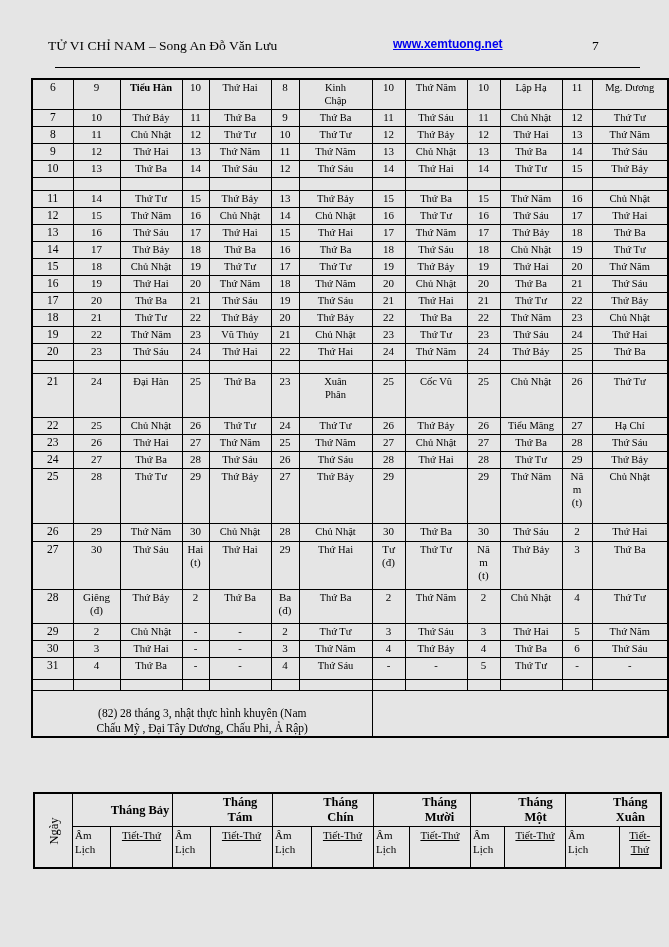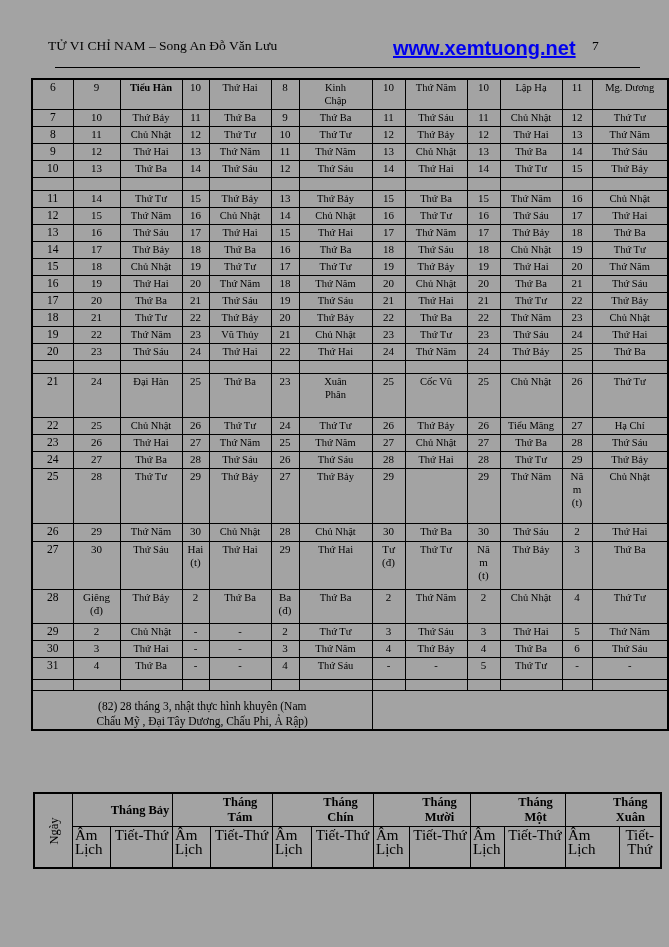--- a/index.html
+++ b/index.html
@@ -1,45 +1,45 @@
 <!DOCTYPE html>
 <html><head>
 <meta charset="utf-8">
 <style>
   html,body{margin:0;padding:0;background:#ffffff;}
   .page{
-    position:relative;width:669px;height:947px;background:#a3a3a3;
+    position:relative;width:669px;height:947px;background:#e5e5e5;
     font-family:"Liberation Serif",serif;color:#000;overflow:hidden;
   }
   
   .hdr-title{position:absolute;left:48px;top:38px;font-size:13.5px;white-space:nowrap;}
   .hdr-link{position:absolute;left:393px;top:37px;font-family:"Liberation Sans",sans-serif;
-    font-weight:bold;font-size:20px;color:#0000ee;text-decoration:underline;white-space:nowrap;cursor:pointer;}
+    font-weight:bold;font-size:12px;color:#0000ee;text-decoration:underline;white-space:nowrap;cursor:pointer;}
   .hdr-page{position:absolute;left:592px;top:38px;font-size:13.5px;}
   .hdr-rule{position:absolute;left:55px;top:67px;width:585px;border-top:1.6px solid #000;}
   
   .main-table{position:absolute;left:31px;top:78px;border-collapse:collapse;table-layout:fixed;
     border:2.5px solid #000;}
   .main-table td{border:1.4px solid #000;vertical-align:top;text-align:center;
     padding:1px 1px 0 1px;font-size:10.5px;line-height:13px;white-space:pre-line;overflow:hidden;}
   .main-table td.c-day{font-size:11.5px;}
   .main-table td.c-num{font-size:11px;}
   .main-table td.b{font-weight:bold;}
-  .main-table td.footnote-cell{font-size:11.5px;line-height:15px;padding-top:8px;}
+  .main-table td.footnote-cell{font-size:11.5px;line-height:15px;padding-top:15px;}
   
   .year-heading{position:absolute;left:88px;top:748px;font-size:20px;font-weight:bold;
     letter-spacing:0.5px;white-space:nowrap;}
   
   .bot-table{position:absolute;left:33px;top:792px;border-collapse:collapse;table-layout:fixed;
     border:2.5px solid #000;}
   .bot-table td,.bot-table th{border:1.6px solid #000;overflow:hidden;padding-left:36px;}
   .bot-table th.month{font-size:12.5px;font-weight:bold;text-align:center;vertical-align:middle;height:22px;}
-  .bot-table td.sub{font-size:15px;font-weight:normal;text-align:left;vertical-align:top;
+  .bot-table td.sub{font-size:11px;font-weight:normal;text-align:left;vertical-align:top;
     height:38px;padding:1px 2px;line-height:14px;white-space:pre-line;}
-  .bot-table td.sub.ctr{text-align:center;}
+  .bot-table td.sub.ctr{text-align:center;text-decoration:underline;}
   .bot-table td.corner{position:relative;}
   .bot-table td.corner span{position:absolute;left:50%;top:50%;
     transform:translate(-50%,-50%) rotate(-90deg);font-size:12.5px;white-space:nowrap;}
 </style>
 </head>
 <body>
 
 <div class="page">
 
   <div class="hdr-title">TỬ VI CHỈ NAM – Song An Đỗ Văn Lưu</div>

